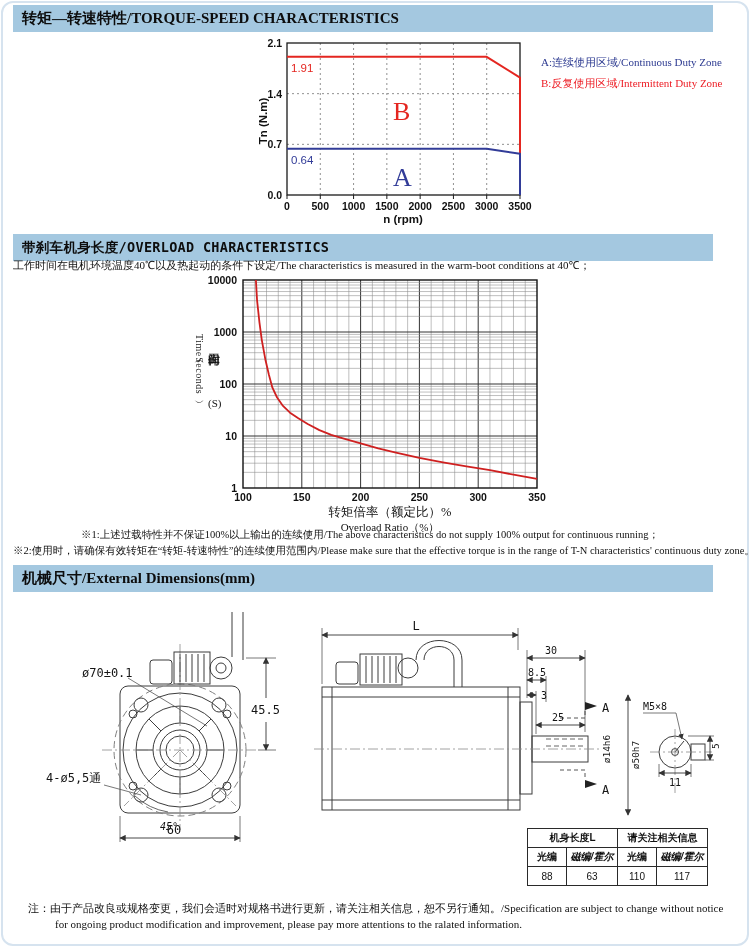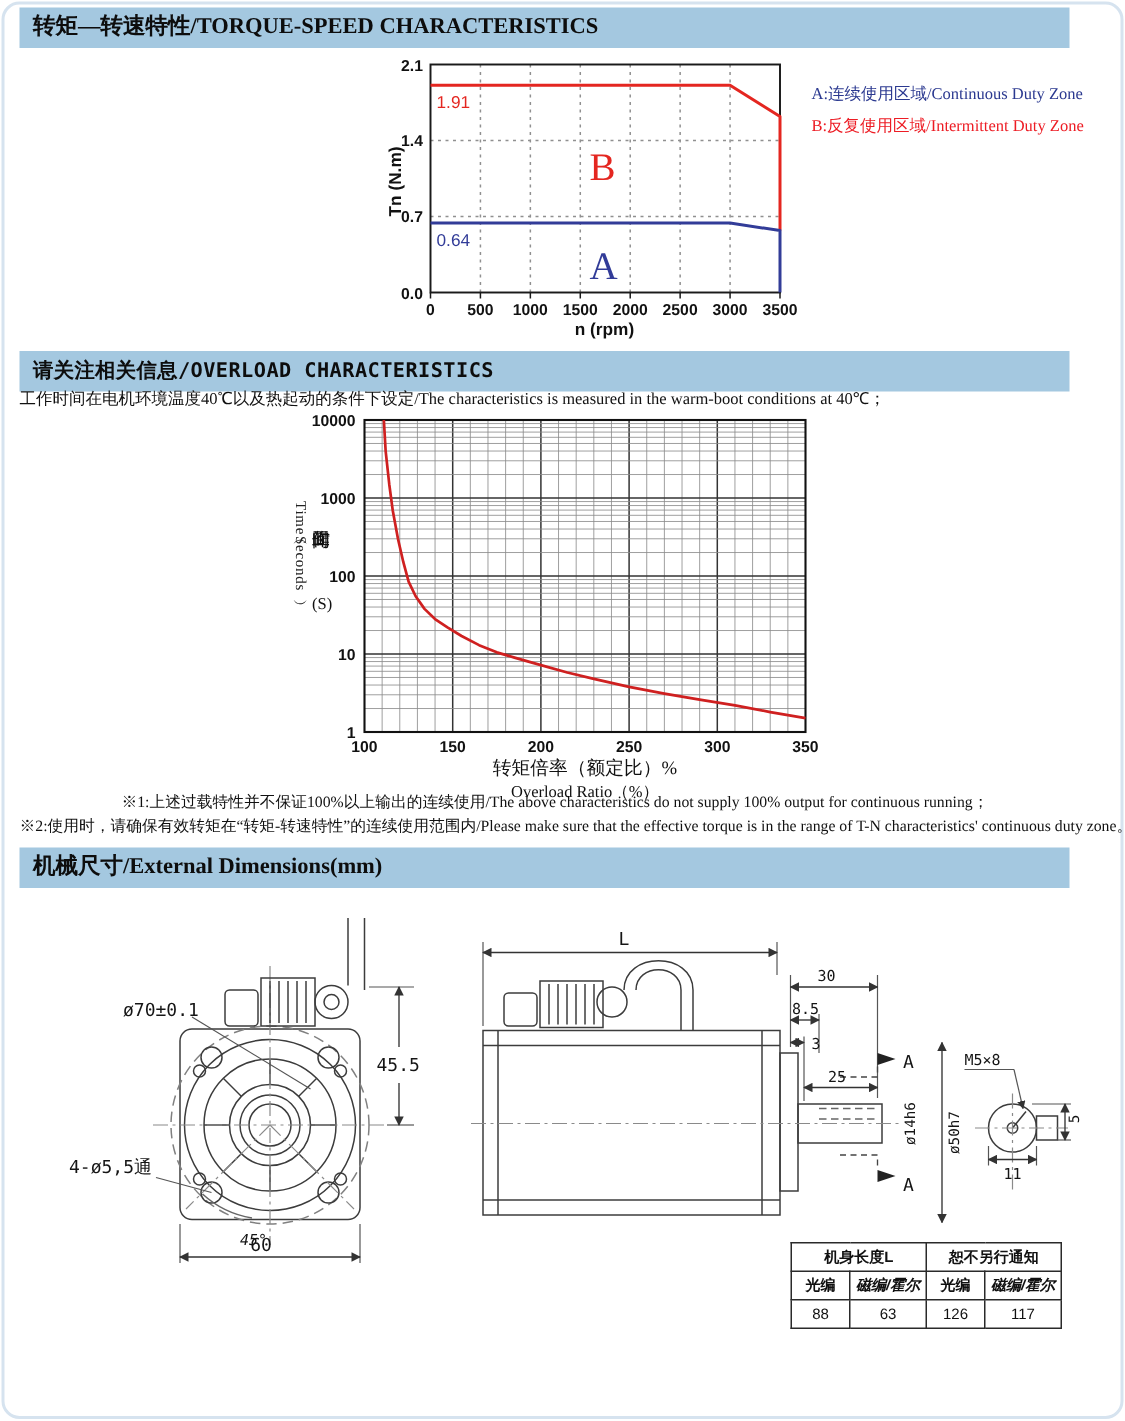--- a/index.html
+++ b/index.html
@@ -93,21 +93,21 @@
         <text x="36" y="127.67619047619047" fill="#323c98" font-size="11.5" font-family="&quot;Liberation Sans&quot;,sans-serif">0.64</text>
         <text x="138" y="84" fill="#e42620" font-size="26" font-family="&quot;Liberation Serif&quot;,serif">B</text>
         <text x="138" y="150" fill="#323c98" font-size="26" font-family="&quot;Liberation Serif&quot;,serif">A</text>
         <text x="148" y="187" text-anchor="middle" class="axlab">n (rpm)</text>
         <text x="12" y="85" text-anchor="middle" class="axlab" transform="rotate(-90 12 85)">Tn (N.m)</text>
       </svg>
   </div>
   <div class="legend-line" id="legend-a" style="color: rgb(43, 57, 144);">A:连续使用区域/Continuous Duty Zone</div>
   <div class="legend-line" id="legend-b" style="color: rgb(237, 28, 36);">B:反复使用区域/Intermittent Duty Zone</div>
 
-  <div class="hdr" id="hdr-overload" style="top:234px;">请关注相关信息/OVERLOAD CHARACTERISTICS</div>
+  <div class="hdr" id="hdr-overload" style="top:234px;">带刹车机身长度/OVERLOAD CHARACTERISTICS</div>
   <div id="subtitle">工作时间在电机环境温度40℃以及热起动的条件下设定/The characteristics is measured in the warm-boot conditions at 40℃；</div>
 
   <div id="chart-ol-wrap">
     <svg id="chart-overload" width="390" height="268" viewBox="0 0 390 268">
         <line x1="74.76" y1="10" x2="74.76" y2="218" stroke="#8a8a8a" stroke-width="0.55"></line>
         <line x1="86.52" y1="10" x2="86.52" y2="218" stroke="#8a8a8a" stroke-width="0.55"></line>
         <line x1="98.28" y1="10" x2="98.28" y2="218" stroke="#8a8a8a" stroke-width="0.55"></line>
         <line x1="110.03999999999999" y1="10" x2="110.03999999999999" y2="218" stroke="#8a8a8a" stroke-width="0.55"></line>
         <line x1="133.56" y1="10" x2="133.56" y2="218" stroke="#8a8a8a" stroke-width="0.55"></line>
         <line x1="145.32" y1="10" x2="145.32" y2="218" stroke="#8a8a8a" stroke-width="0.55"></line>
@@ -336,32 +336,34 @@
     </g>
     <text class="dim-s" x="643" y="112">M5×8</text>
     <text class="dim-xs" x="719" y="148" text-anchor="middle" transform="rotate(-90 719 148)">5</text>
     <text class="dim-s" x="675" y="188" text-anchor="middle">11</text>
   </svg>
 
   <table id="dim-table">
     <tbody>
         <tr>
       <th colspan="2">机身长度L</th>
-      <th colspan="2">恕不另行通知</th>
+      <th colspan="2">请关注相关信息</th>
     </tr>
     <tr>
       <th class="cw1">光编</th>
       <th class="cw2">磁编/霍尔</th>
       <th class="cw1">光编</th>
       <th class="cw2">磁编/霍尔</th>
     </tr>
     <tr>
       <td>88</td>
       <td>63</td>
-      <td>126</td>
+      <td>110</td>
       <td>117</td>
     </tr>
   </tbody>
     </table>
 
   <div id="footer">
+    <div><span>注：</span><span>由于产品改良或规格变更，我们会适时对规格书进行更新，请关注相关信息，恕不另行通知。/Specification are subject to change without notice</span></div>
+    <div class="l2">for ongoing product modification and improvement, please pay more attentions to the ralated information.</div>
   </div>
 </div>
 
 </body></html>

